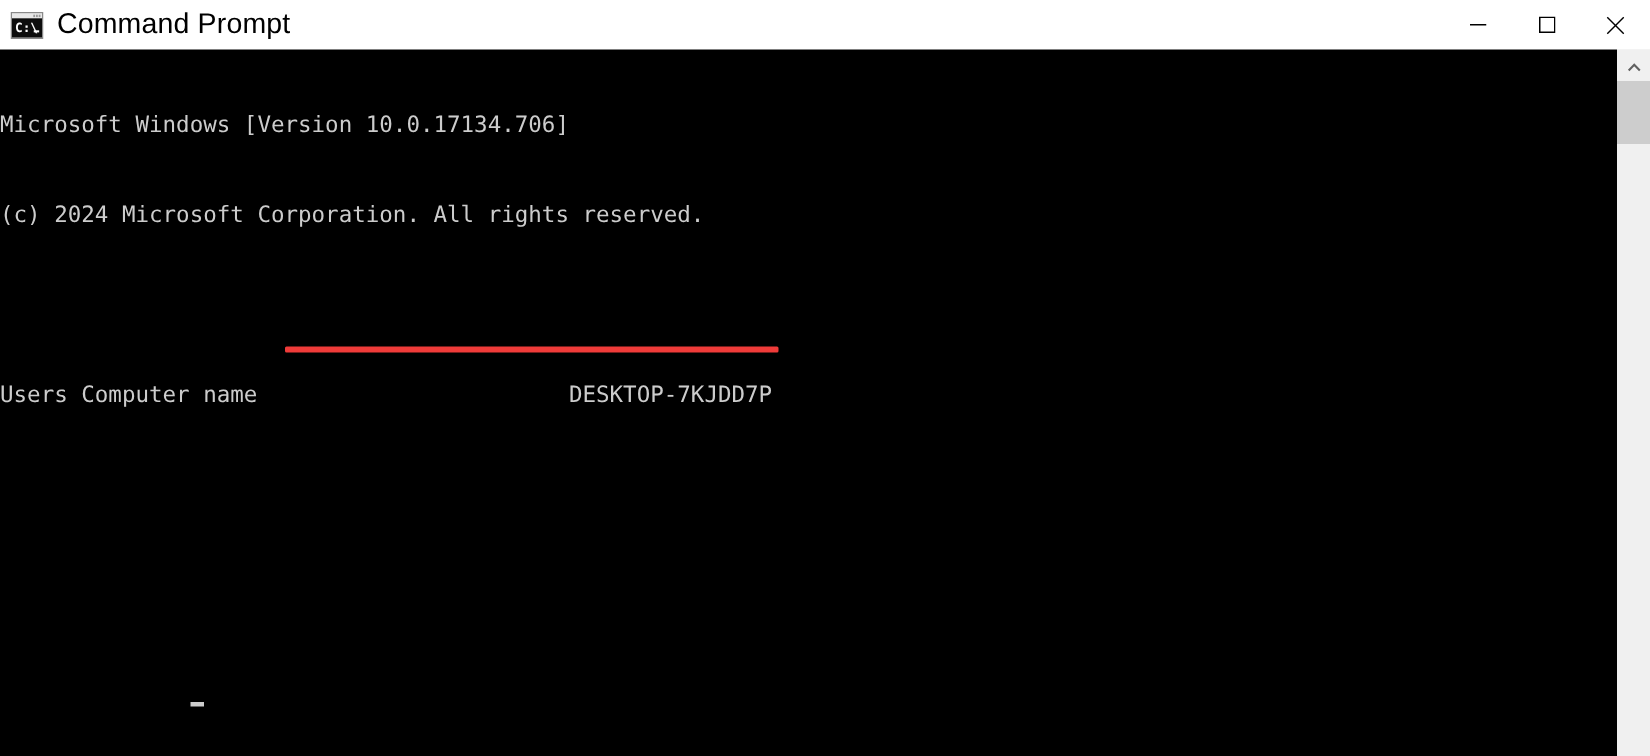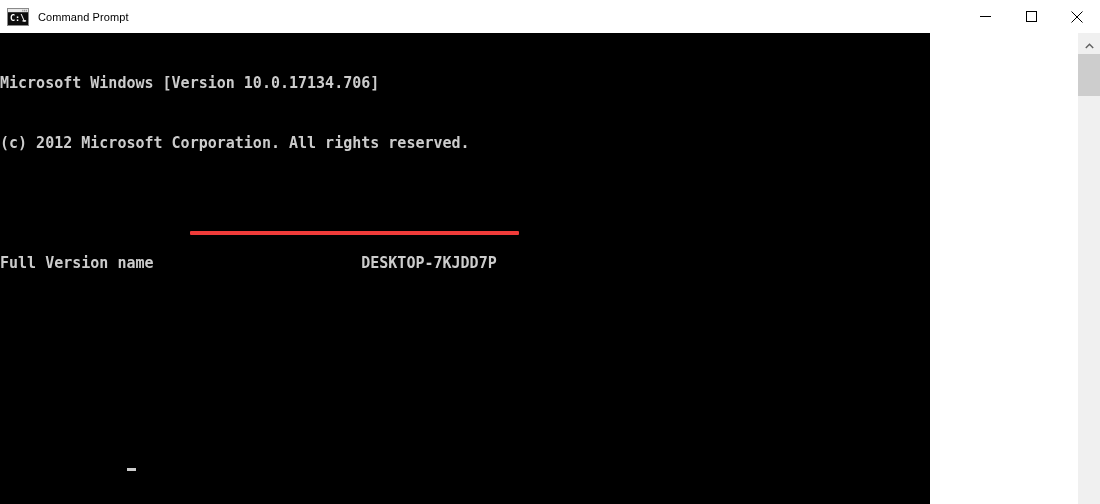--- a/index.html
+++ b/index.html
@@ -43,45 +43,44 @@
   }
   #app-icon {
     width: 22px;
     height: 18px;
     margin-right: 9px;
     flex: 0 0 auto;
     position: relative;
   }
   #title-text {
     font-family: "Liberation Sans", sans-serif;
-    font-size: 11px;
+    font-size: 19px;
     color: #000000;
     white-space: nowrap;
     letter-spacing: 0.1px;
   }
   .caption-btn {
     width: 46px;
     height: 33px;
     flex: 0 0 auto;
     display: flex;
     align-items: center;
     justify-content: center;
     background: #ffffff;
   }
   .caption-btn svg { display: block; }
 
   
   #console {
     position: absolute;
     left: 0; top: 33px;
-    width: 930px;
+    width: 1078px;
     height: 471px;
     background: #000000;
     overflow: hidden;
-    font-weight: bold;
   }
   #console-text {
     position: absolute;
     left: 0; top: 0;
     margin: 0;
     padding: 0;
     font-family: "DejaVu Sans Mono", monospace;
     font-size: 15px;
     line-height: 20px;
     color: #cccccc;
@@ -185,23 +184,23 @@
           <line x1="0.5" y1="0.5" x2="11.5" y2="11.5" stroke="#000000" stroke-width="1"></line>
           <line x1="11.5" y1="0.5" x2="0.5" y2="11.5" stroke="#000000" stroke-width="1"></line>
         </svg>
       </span>
     </div>
   </div>
 
   <div id="console">
     <div id="console-text">
       <div class="line">Microsoft Windows [Version 10.0.17134.706]</div>
-      <div class="line">(c) 2012 Microsoft Corporation. All rights reserved.</div>
+      <div class="line">(c) 2024 Microsoft Corporation. All rights reserved.</div>
       <div class="line"></div>
-      <div class="line">Full Version name                       DESKTOP-7KJDD7P</div>
+      <div class="line">Users Computer name                       DESKTOP-7KJDD7P</div>
       <div class="line"></div>
       
       
       
       
       
       
       
       
       

